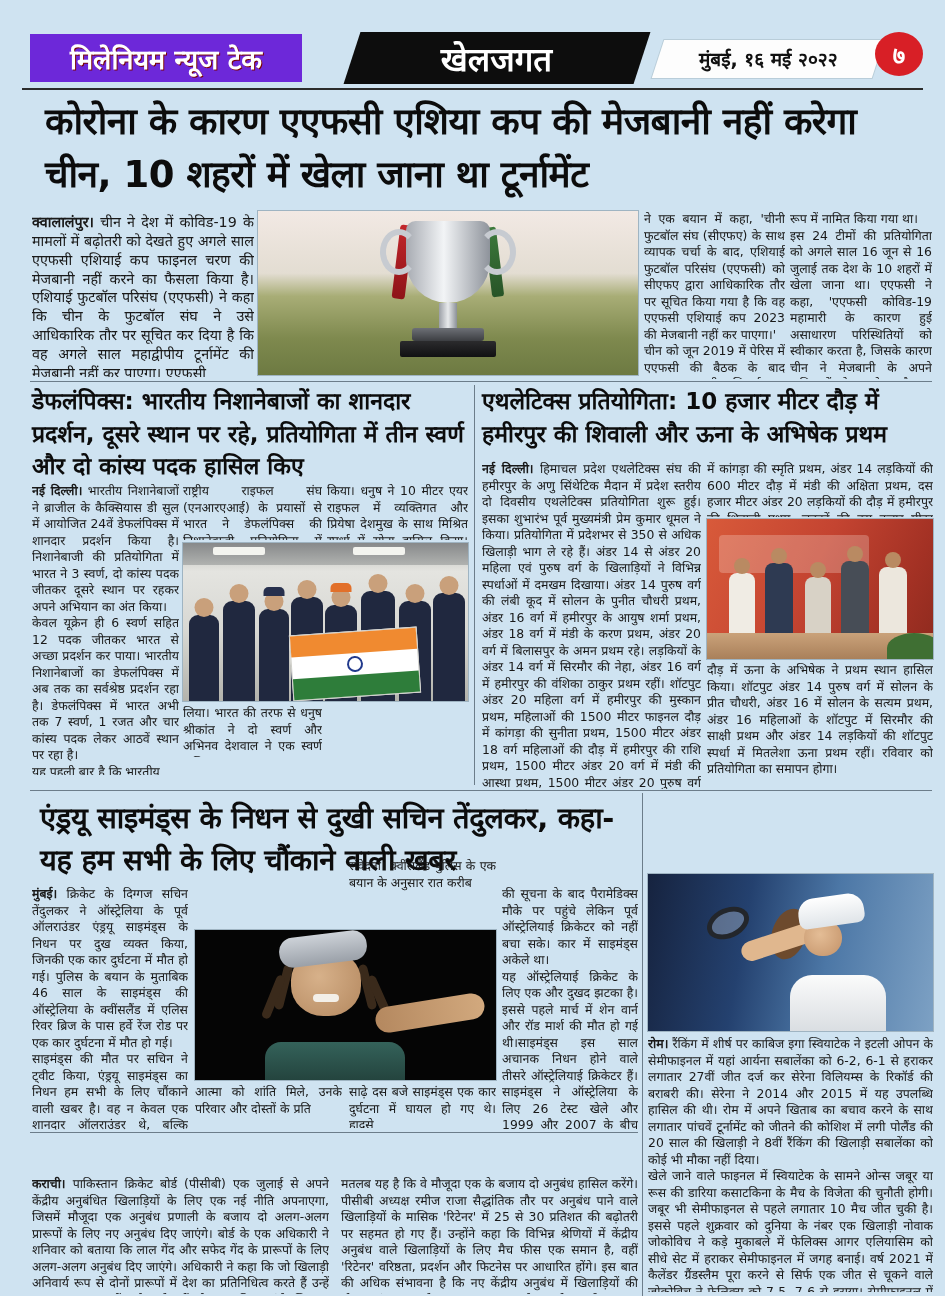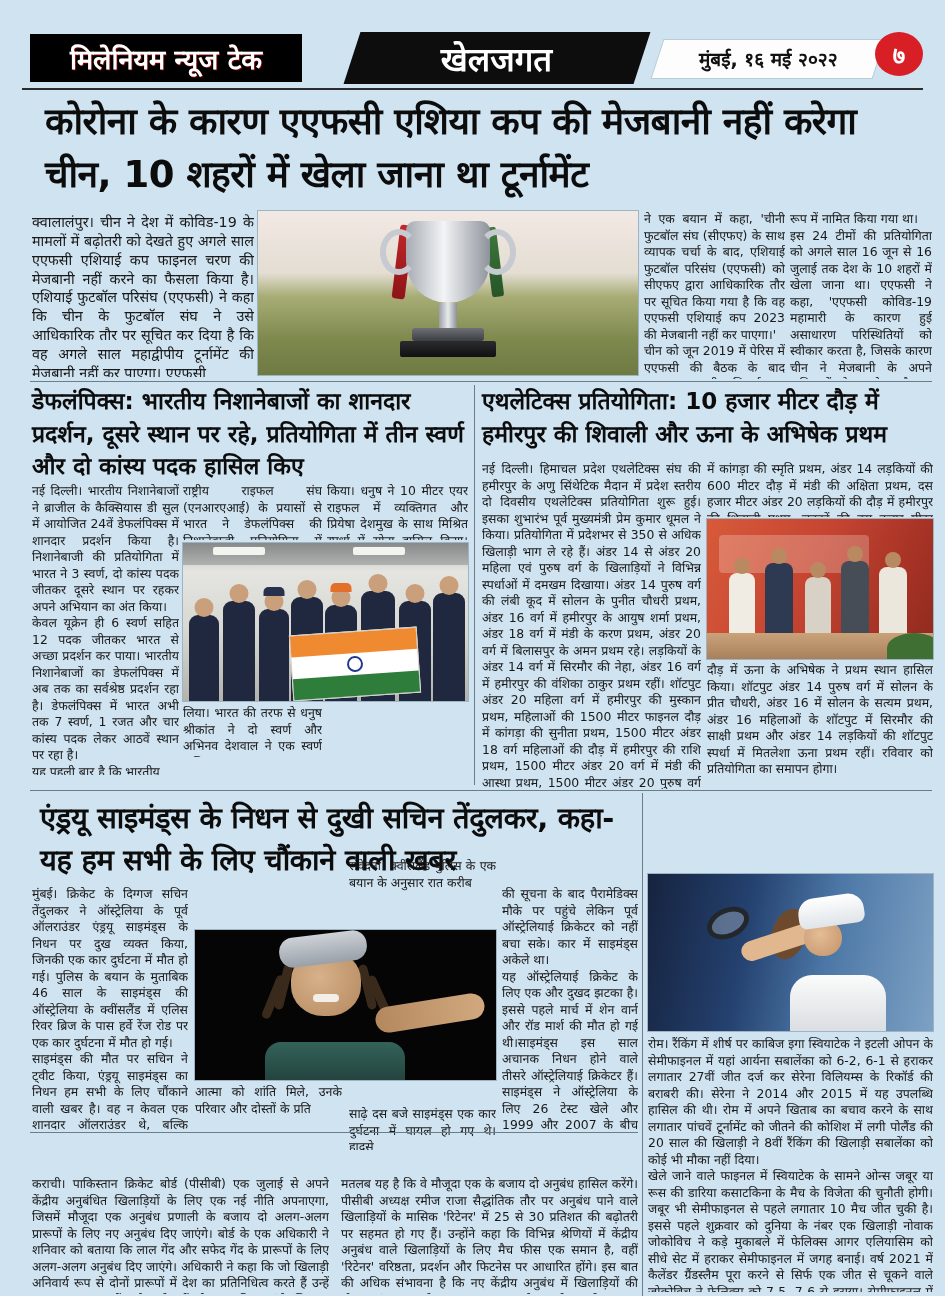--- a/index.html
+++ b/index.html
@@ -5,21 +5,21 @@
   * { margin:0; padding:0; box-sizing:border-box; }
   body { background:#9db4c4; font-family:"DejaVu Sans", "Liberation Sans", sans-serif; }
   .page {
     position:relative; width:945px; height:1296px; margin:0 auto;
     background:#cfe3f1; overflow:hidden; color:#141414;
   }
   
   .masthead { position:absolute; left:22px; top:34px; width:901px; height:50px; }
   .brand {
     position:absolute; left:8px; top:0; width:272px; height:48px;
-    background:#000000; color:#fff; font-weight:bold; font-size:27px;
+    background:#6d28d9; color:#fff; font-weight:bold; font-size:27px;
     display:flex; align-items:center; justify-content:center;
     text-shadow:1px 1px 0 #7a0000;
   }
   .section-banner {
     position:absolute; left:330px; top:-2px; width:290px; height:52px;
     background:#0d0d0d; transform:skewX(-18deg);
     display:flex; align-items:center; justify-content:center;
   }
   .section-banner span { transform:skewX(18deg); color:#fff; font-weight:bold; font-size:33px; }
   .dateline-box {
@@ -35,21 +35,21 @@
     display:flex; align-items:center; justify-content:center;
   }
   .top-rule { position:absolute; left:22px; top:88px; width:901px; height:0; border-top:2px solid #2c2c2c; }
 
   
   .headline { font-weight:bold; color:#0c0c0c; }
   .textcol {
     position:absolute; font-size:12.4px; line-height:1.33; text-align:justify;
     overflow:hidden; white-space:pre-line; color:#191919;
   }
-  .textcol .dl { font-weight:normal; }
+  .textcol .dl { font-weight:bold; }
   .hrule { position:absolute; border-top:1px solid #6c7d8a; height:0; }
   .vrule { position:absolute; border-left:1px solid #6c7d8a; width:0; }
   .photo { position:absolute; overflow:hidden; box-shadow:0 0 0 1px #9fb4c2; }
 
   
   .afc-headline {
     position:absolute; left:45px; top:96px; width:855px; 
     font-size:37px; line-height:1.42; letter-spacing:-0.5px;
   }
   .afc-col1 { left:32px;  top:213px; width:222px; height:164px; font-size:14.3px; line-height:1.32;}
@@ -120,21 +120,21 @@
   .athl-plant { position:absolute; right:-8px; bottom:-4px; width:54px; height:30px; border-radius:50% 50% 0 0;
     background:#3f6f33; }
 
   
   .sym-headline { position:absolute; left:40px; top:797px; width:592px; text-align:left;
     font-size:29px; line-height:1.45; letter-spacing:-0.3px; }
   .sym-col1   { left:32px;  top:886px; width:156px; height:246px; }
   .sym-col2top{ left:195px; top:886px; width:147px; height:42px; }
   .sym-col3top{ left:349px; top:858px; width:147px; height:42px; }
   .sym-col2bot{ left:195px; top:1084px; width:147px; height:44px; }
-  .sym-col3bot{ left:349px; top:1084px; width:147px; height:44px;margin-top:22px; }
+  .sym-col3bot{ left:349px; top:1084px; width:147px; height:44px; }
   .sym-col4   { left:502px; top:886px; width:136px; height:246px; }
   .sym-photo { left:195px; top:930px; width:301px; height:150px; background:#050505; }
   .sym-head { position:absolute; left:96px; top:20px; width:70px; height:66px; border-radius:46%;
     background:radial-gradient(circle at 40% 40%,#d7b18a,#b4885f); }
   .sym-cap { position:absolute; left:84px; top:4px; width:88px; height:30px; border-radius:14px;
     background:linear-gradient(180deg,#cdd2d8,#9aa0a8); transform:rotate(-7deg); }
   .sym-dread { position:absolute; width:9px; height:46px; border-radius:5px; background:#3a2a1b; }
   .sym-mouth { position:absolute; left:118px; top:64px; width:26px; height:8px; border-radius:4px; background:#f3efe8; }
   .sym-shirt { position:absolute; left:70px; bottom:0; width:140px; height:38px; border-radius:16px 16px 0 0;
     background:linear-gradient(180deg,#34625a,#24443e); }

